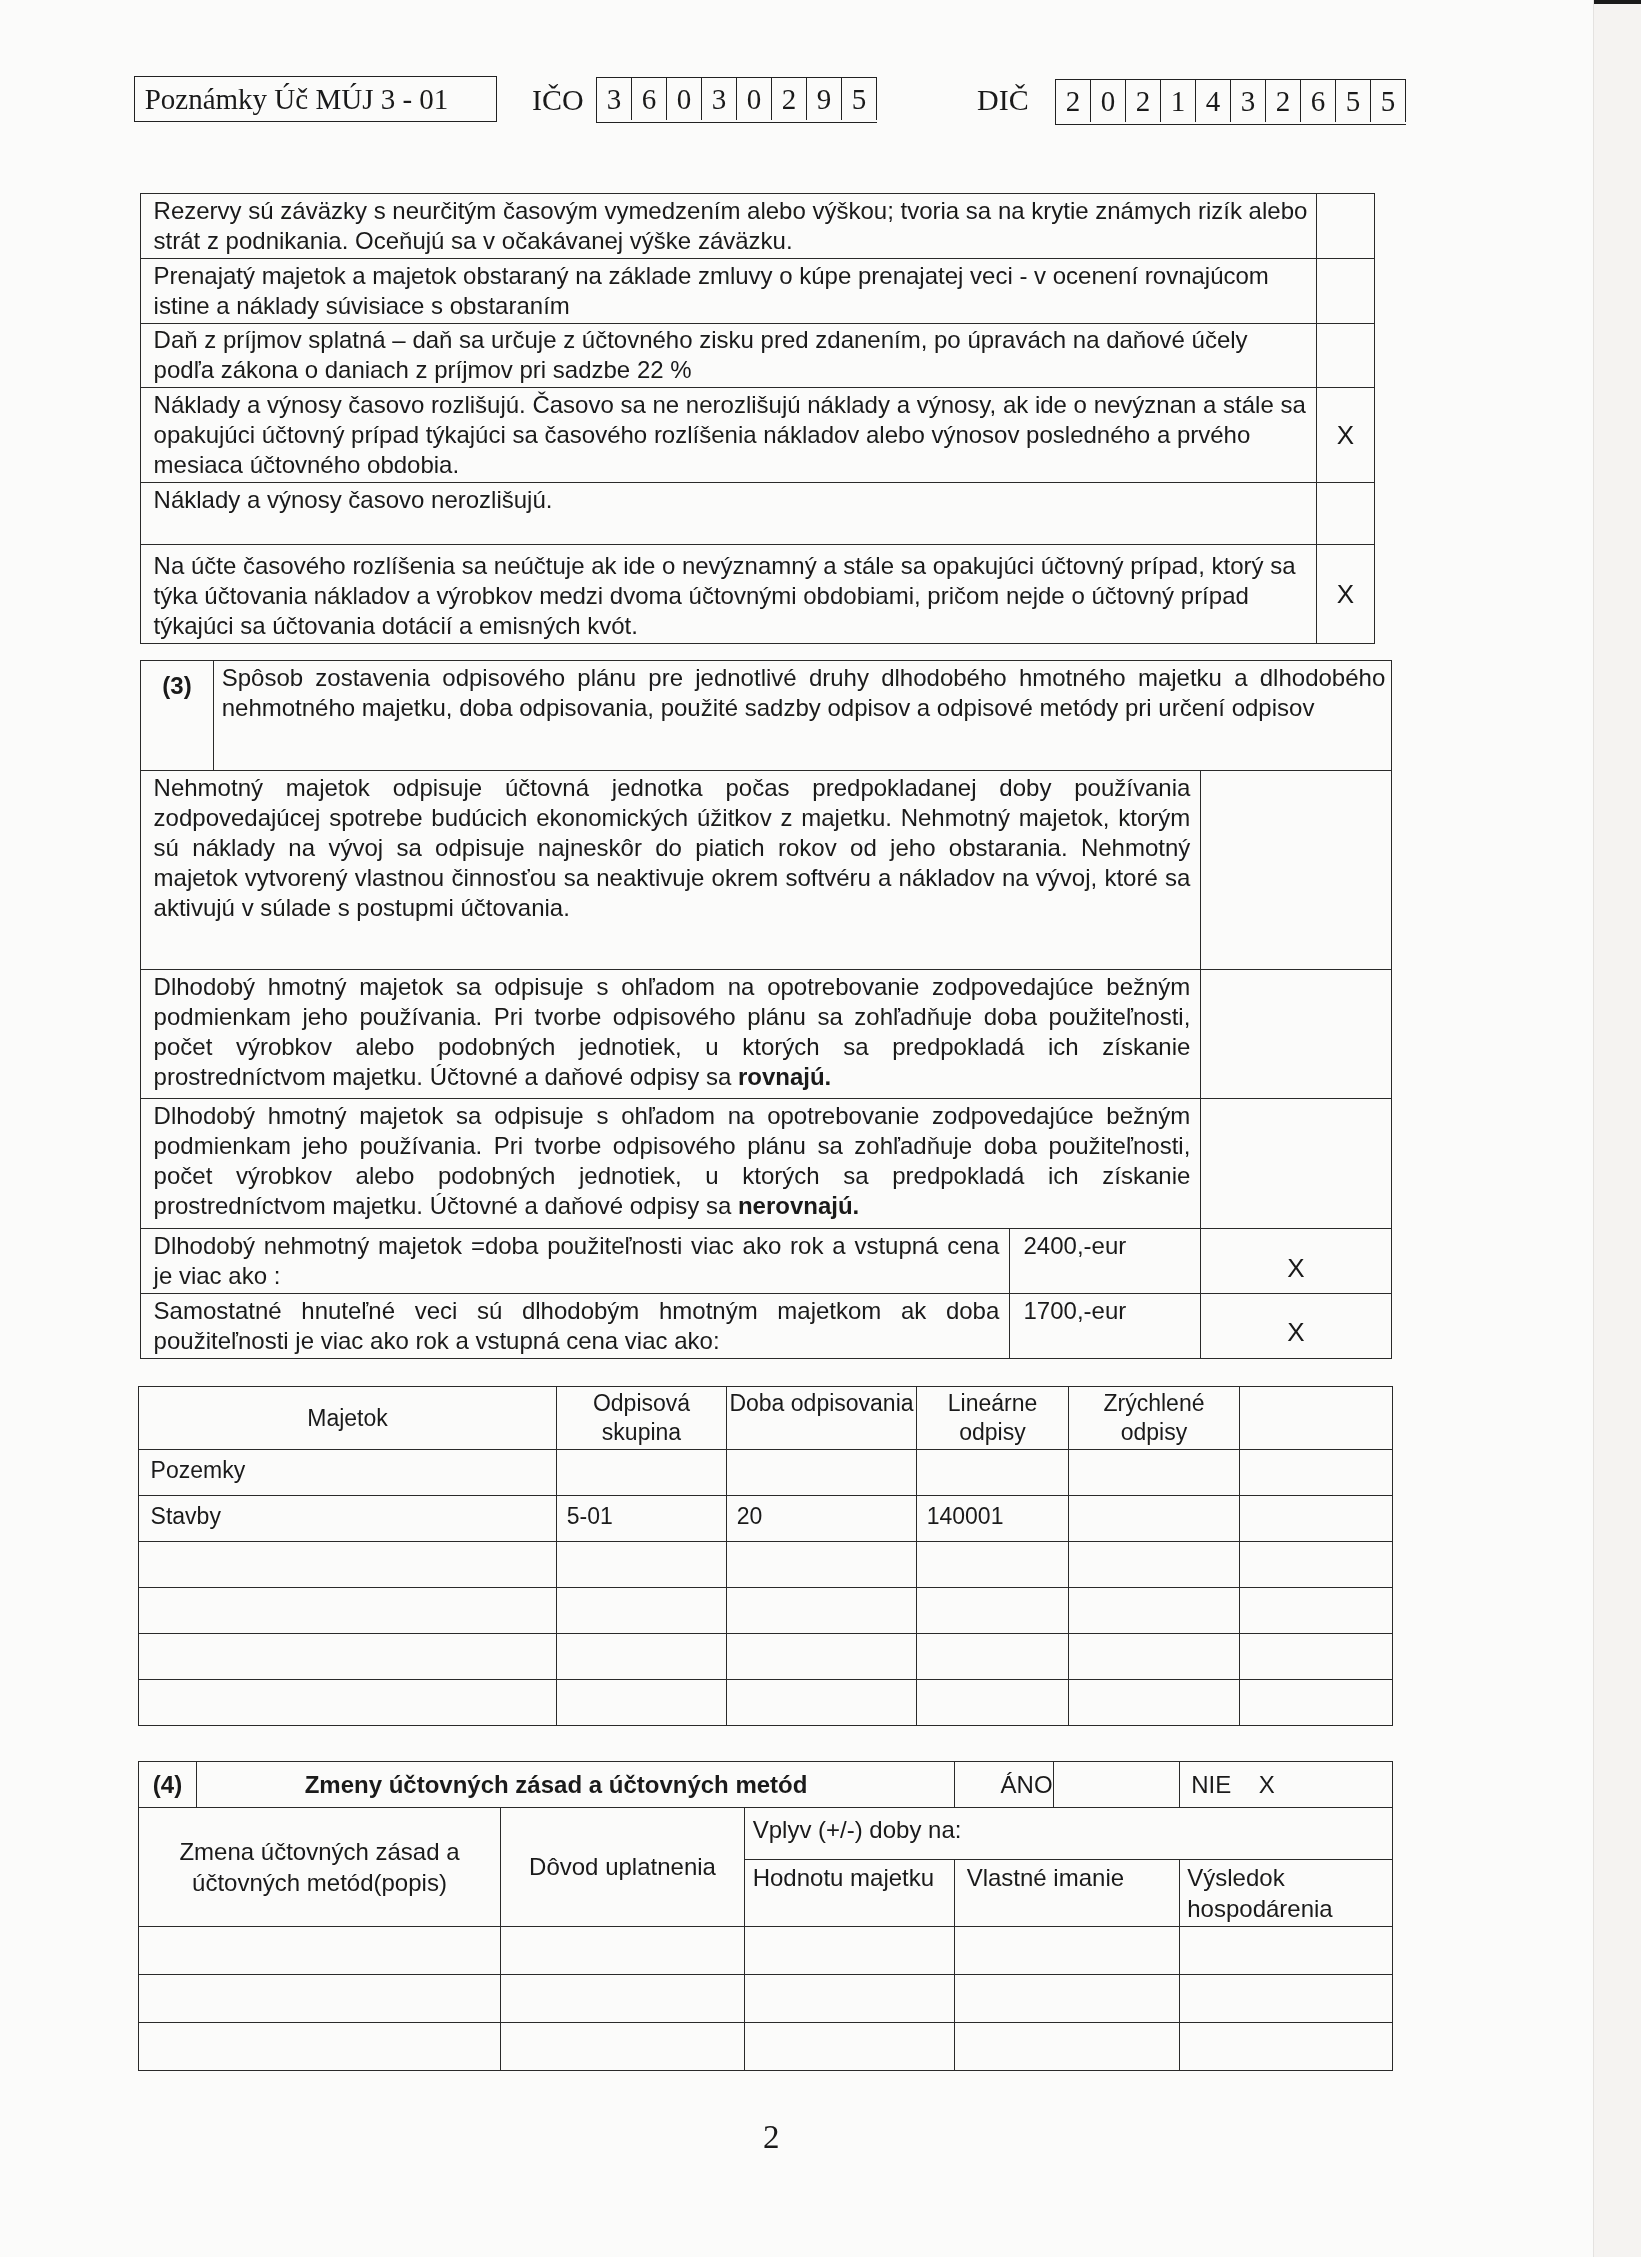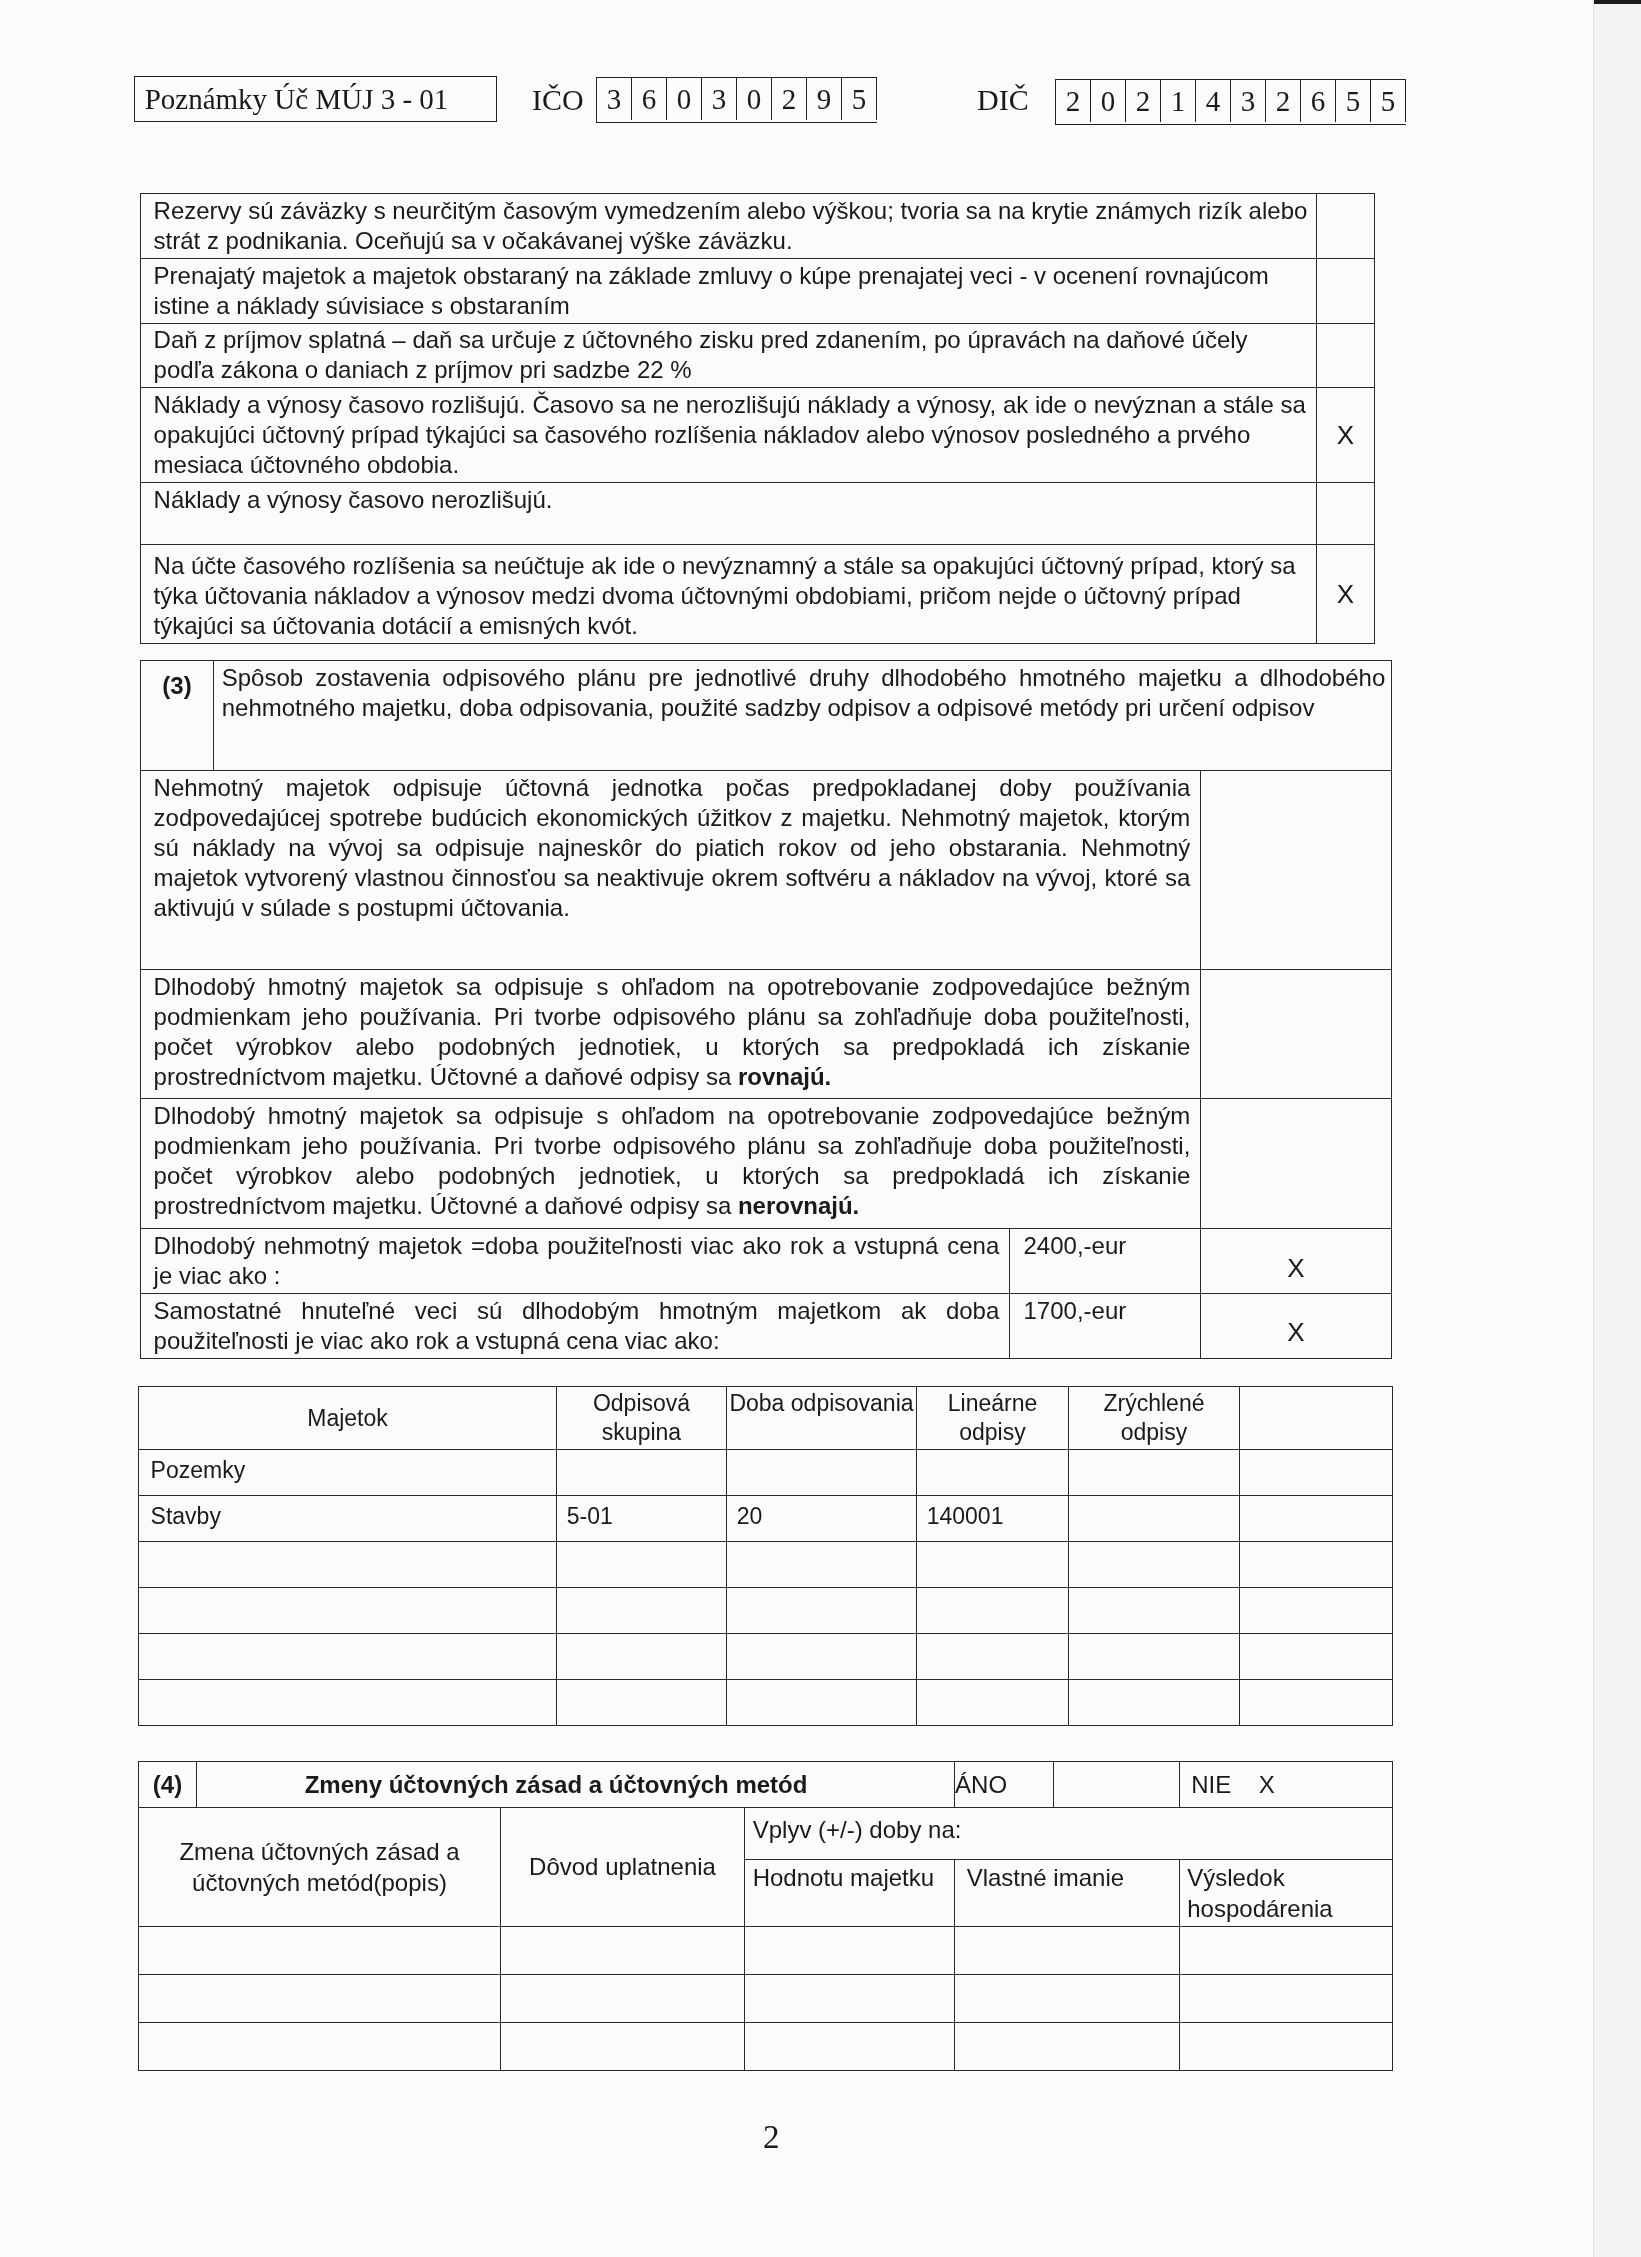--- a/index.html
+++ b/index.html
@@ -89,21 +89,21 @@
   </tr>
   <tr style="height:95px">
     <td class="txt" style="white-space:normal;">Náklady a výnosy časovo rozlišujú. Časovo sa ne nerozlišujú náklady a výnosy, ak ide o nevýznan a stále sa opakujúci účtovný prípad týkajúci sa časového rozlíšenia nákladov alebo výnosov posledného a prvého mesiaca účtovného obdobia.</td>
     <td class="xcell">X</td>
   </tr>
   <tr style="height:62px">
     <td class="txt">Náklady a výnosy časovo nerozlišujú.</td>
     <td class="xcell"></td>
   </tr>
   <tr style="height:97px">
-    <td class="txt" style="padding-top:5.8px">Na účte časového rozlíšenia  sa  neúčtuje ak ide o nevýznamný a stále sa opakujúci účtovný prípad, ktorý sa týka účtovania nákladov a výnosov medzi dvoma účtovnými obdobiami, pričom nejde o účtovný prípad týkajúci sa účtovania dotácií a emisných kvót.</td>
+    <td class="txt" style="padding-top:5.8px">Na účte časového rozlíšenia  sa  neúčtuje ak ide o nevýznamný a stále sa opakujúci účtovný prípad, ktorý sa týka účtovania nákladov a výrobkov medzi dvoma účtovnými obdobiami, pričom nejde o účtovný prípad týkajúci sa účtovania dotácií a emisných kvót.</td>
     <td class="xcell">X</td>
   </tr>
 </tbody>
   </table>
 
 <table id="t2">
   <colgroup>
       <col style="width:73px">
       <col style="width:796px">
       <col style="width:191px">
@@ -219,21 +219,21 @@
       <col style="width:13.5px">
       <col style="width:74px">
       <col style="width:52px">
       <col style="width:37px">
       <col style="width:176px">
   </colgroup>
   <tbody>
       <tr style="height:46px">
     <td style="text-align:center; vertical-align:middle; font-weight:bold">(4)</td>
     <td colspan="4" style="text-align:center; vertical-align:middle; font-weight:bold; padding-right:39px">Zmeny účtovných zásad a účtovných metód</td>
-    <td colspan="2" style="text-align:left; vertical-align:middle">ÁNO</td>
+    <td colspan="2" style="text-align:right; vertical-align:middle">ÁNO</td>
     <td colspan="2" class="xcell" style="border-left:1.9px solid #2a2a2a"></td>
 
     <td colspan="2" style="vertical-align:middle; padding-left:11.6px">
       <span>NIE</span>
       <span style="margin-left:21px">X</span>
     </td>
   </tr>
   <tr style="height:52px">
     <td colspan="2" rowspan="2" style="text-align:center; vertical-align:middle; padding:0 37px">Zmena účtovných zásad a účtovných metód(popis)</td>
     <td rowspan="2" style="text-align:center; vertical-align:middle">Dôvod uplatnenia</td>

